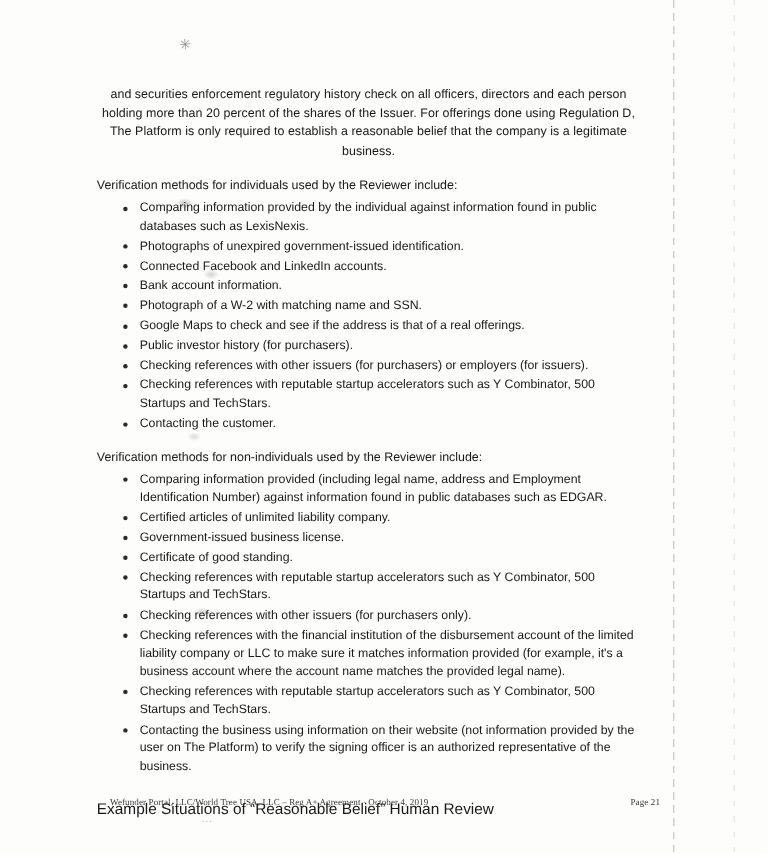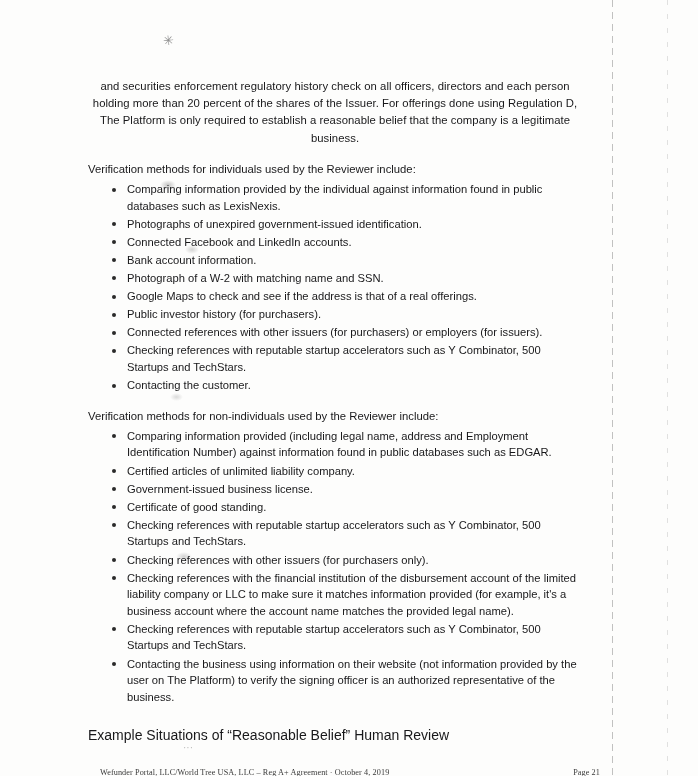--- a/index.html
+++ b/index.html
@@ -118,21 +118,20 @@
     align-items: baseline;
     font-family: "Liberation Serif", serif;
     font-size: 8.2px;
     color: #3a3a3a;
     letter-spacing: 0.1px;
   }
   .footer .page-num {
     font-family: "Liberation Serif", serif;
     font-size: 8.2px;
     color: #3a3a3a;
-    margin-top: 43px;
   }
 
   
   .artifact {
     position: absolute;
     color: #6b6b6b;
     font-family: "Liberation Serif", serif;
     pointer-events: none;
     user-select: none;
   }
@@ -209,21 +208,21 @@
     <p class="lead-in">Verification methods for individuals used by the Reviewer include:</p>
 
     <ul class="bullets">
       <li>Comparing information provided by the individual against information found in public databases such as LexisNexis.</li>
       <li>Photographs of unexpired government-issued identification.</li>
       <li>Connected Facebook and LinkedIn accounts.</li>
       <li>Bank account information.</li>
       <li>Photograph of a W-2 with matching name and SSN.</li>
       <li>Google Maps to check and see if the address is that of a real offerings.</li>
       <li>Public investor history (for purchasers).</li>
-      <li>Connected references with other issuers (for purchasers) or employers (for issuers).</li>
+      <li>Checking references with other issuers (for purchasers) or employers (for issuers).</li>
       <li>Checking references with reputable startup accelerators such as Y Combinator, 500 Startups and TechStars.</li>
       <li>Contacting the customer.</li>
     </ul>
 
     <p class="lead-in">Verification methods for non-individuals used by the Reviewer include:</p>
 
     <ul class="bullets">
       <li>Comparing information provided (including legal name, address and Employment Identification Number) against information found in public databases such as EDGAR.</li>
       <li>Certified articles of unlimited liability company.</li>
       <li>Government-issued business license.</li>

